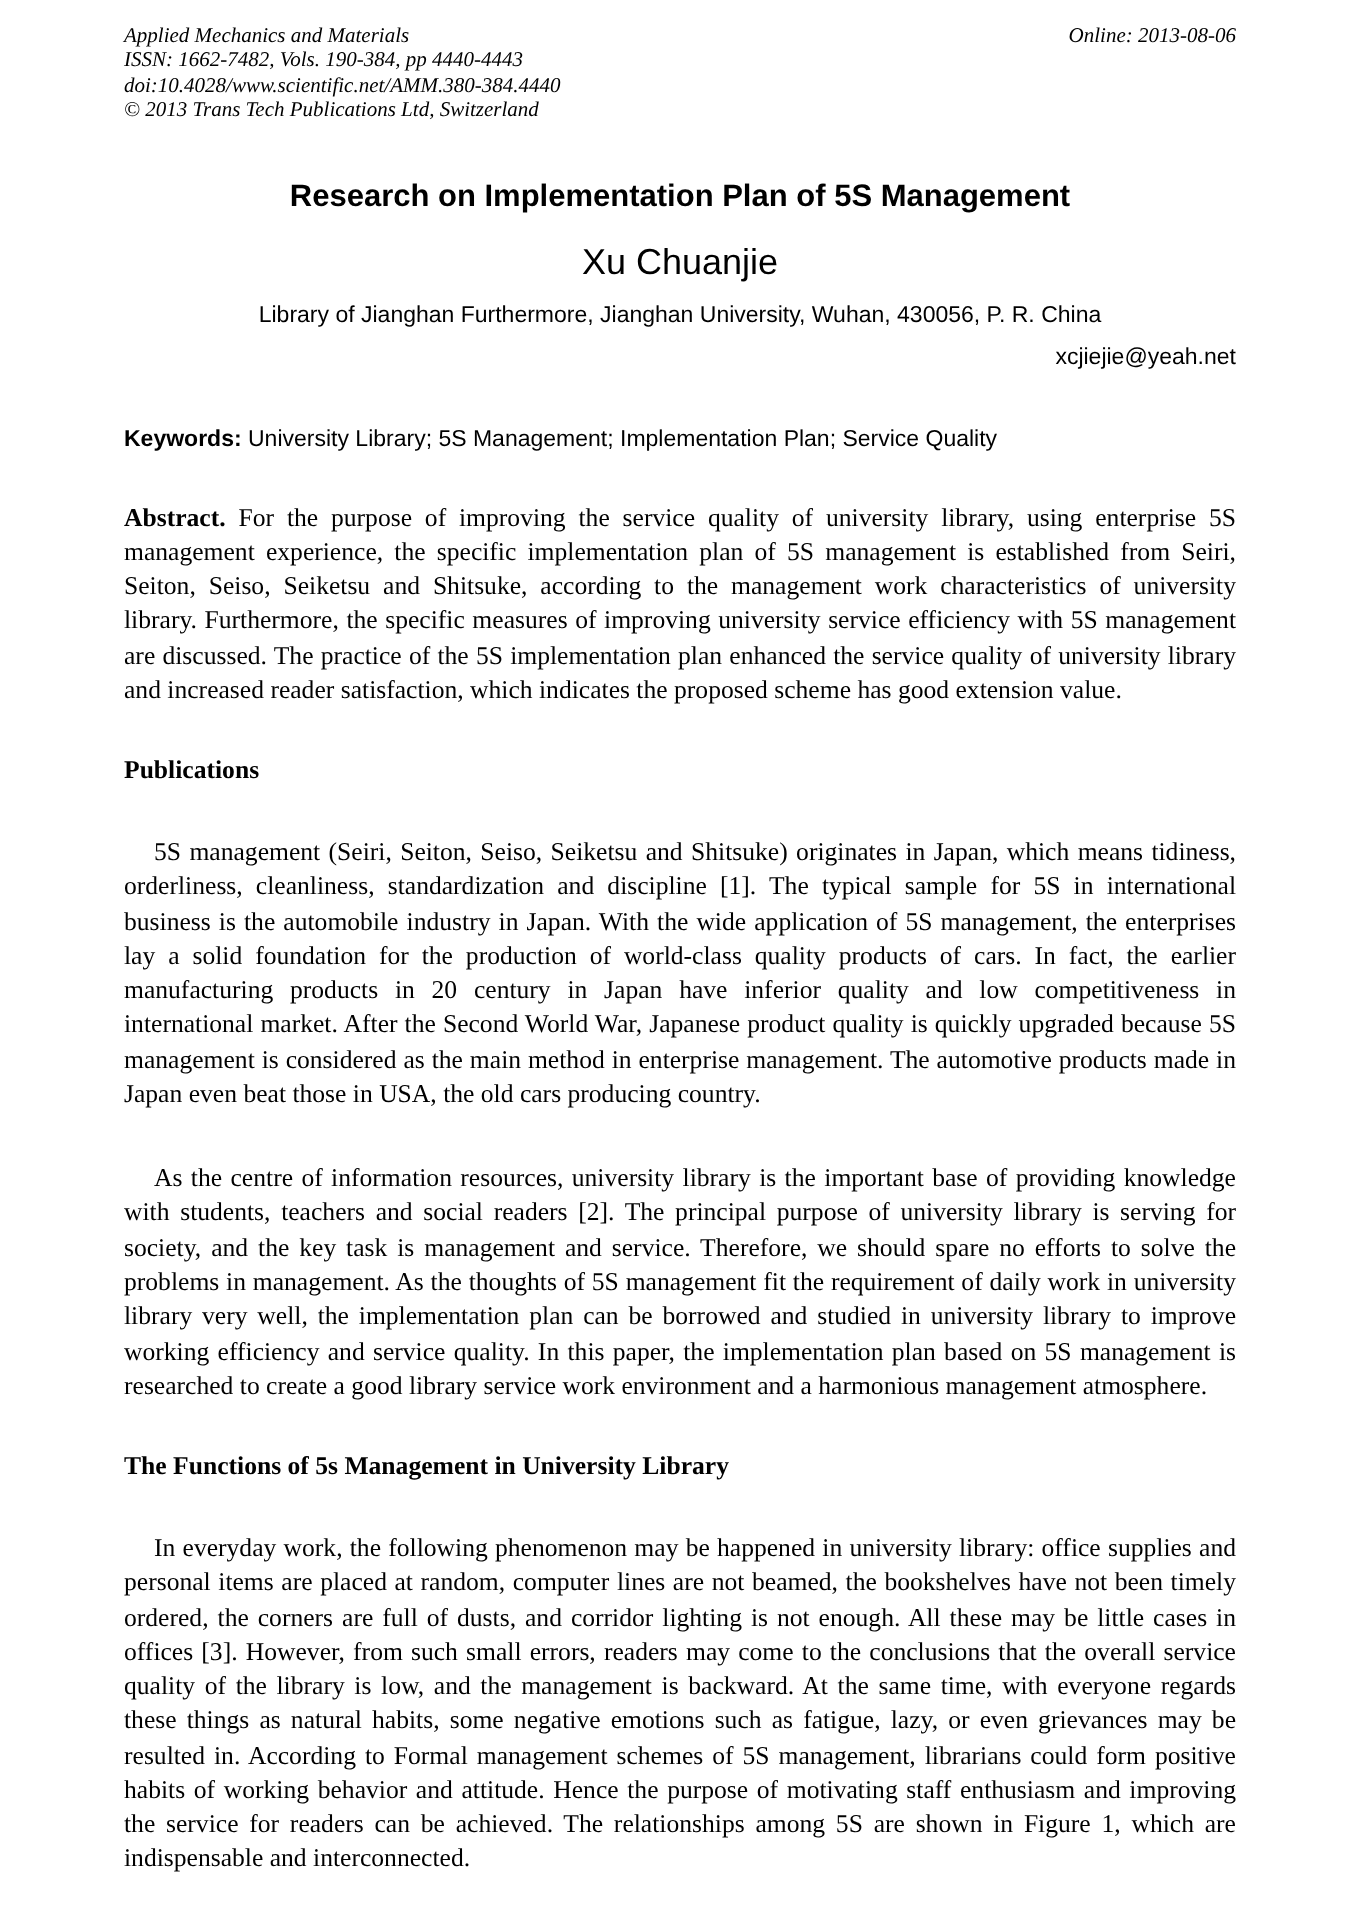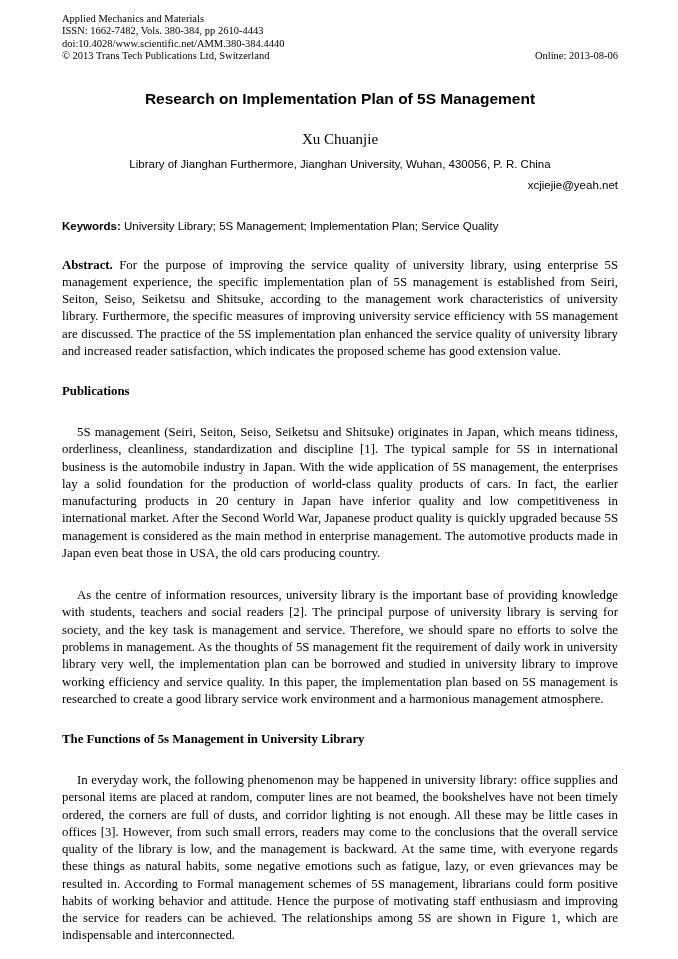--- a/index.html
+++ b/index.html
@@ -10,42 +10,43 @@
     background: #ffffff;
     color: #000000;
     position: relative;
     padding: 13px 60px 0 62px;
     overflow: hidden;
   }
   
   .hdr {
     display: flex;
     justify-content: space-between;
-    align-items: flex-end;
+    align-items: flex-start;
     font-family: "Liberation Serif", serif;
+    font-style: italic;
     font-size: 10.5px;
     line-height: 1.18;
     gap: 44px;
   }
   .hdr-left div { white-space: nowrap; }
   .hdr-right { white-space: nowrap; }
 
   
   .title {
     margin-top: 27px;
     text-align: center;
     font-family: "Liberation Sans", sans-serif;
     font-weight: bold;
     font-size: 15.5px;
   }
   .author {
-    margin-top: 23px;
+    margin-top: 13px;
     text-align: center;
-    font-family: Liberation Serif, serif;
-    font-size: 15px;
+    font-family: Liberation Sans, sans-serif;
+    font-size: 18px;
   }
   .affil {
     margin-top: 10px;
     text-align: center;
     font-family: "Liberation Sans", sans-serif;
     font-size: 11.5px;
   }
   .email {
     margin-top: 9px;
     text-align: right;
@@ -83,21 +84,21 @@
   .para { text-indent: 15px; }
 </style>
 </head>
 <body>
 
 <div class="page">
 
   <div class="hdr">
     <div class="hdr-left">
       <div>Applied Mechanics and Materials</div>
-      <div>ISSN: 1662-7482, Vols. 380-384, pp 2610-4443</div>
+      <div>ISSN: 1662-7482, Vols. 190-384, pp 4440-4443</div>
       <div>doi:10.4028/www.scientific.net/AMM.380-384.4440</div>
       <div>© 2013 Trans Tech Publications Ltd, Switzerland</div>
     </div>
     <div class="hdr-right">Online: 2013-08-06</div>
   </div>
 
   <div class="title">Research on Implementation Plan of 5S Management</div>
 
   <div class="author">Xu Chuanjie</div>
 

